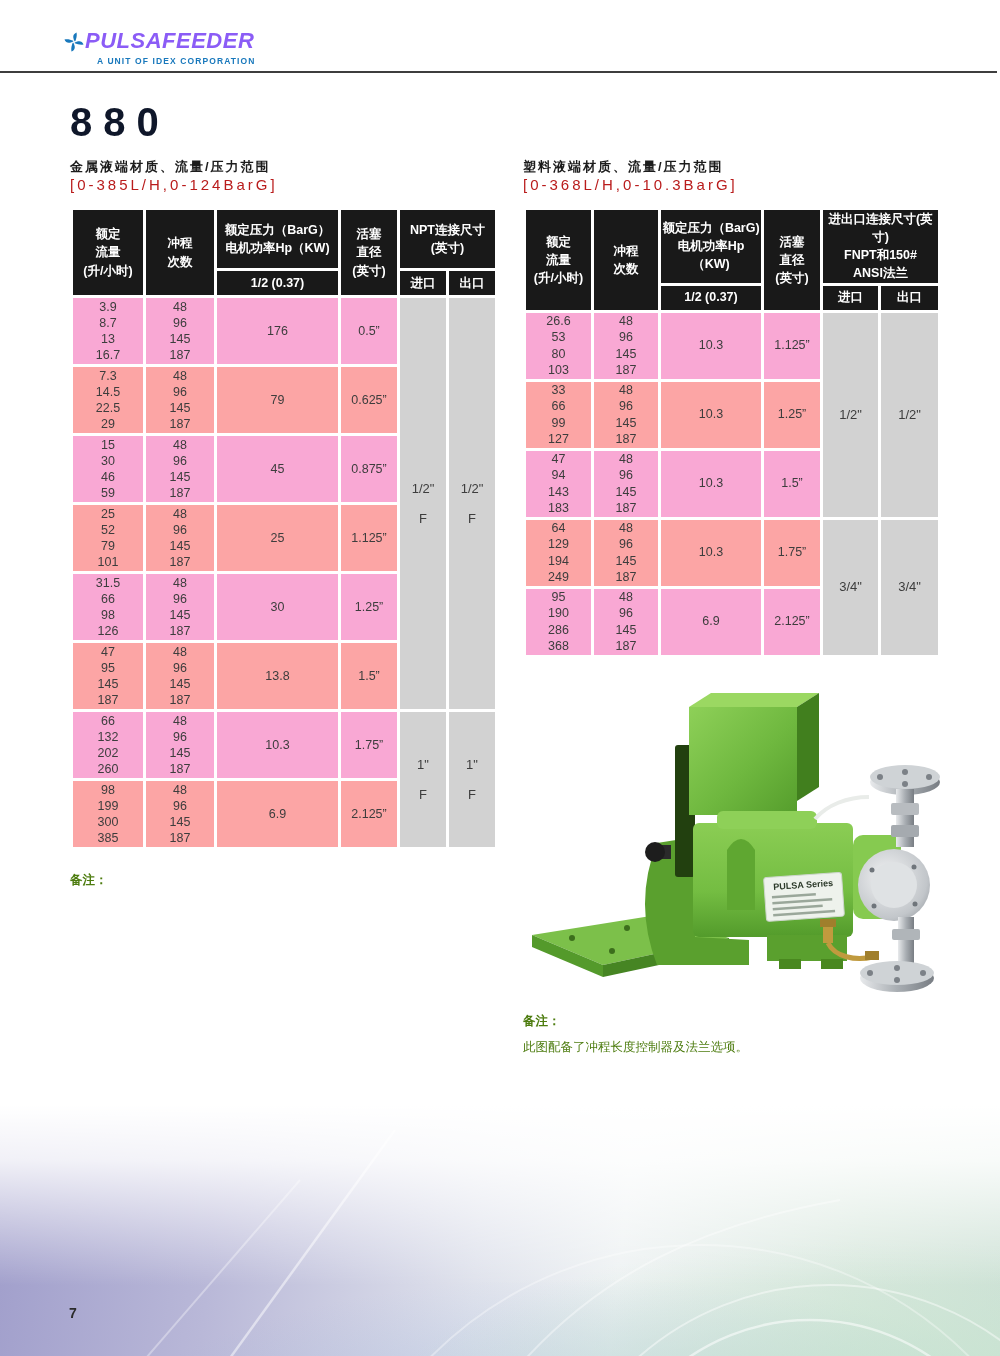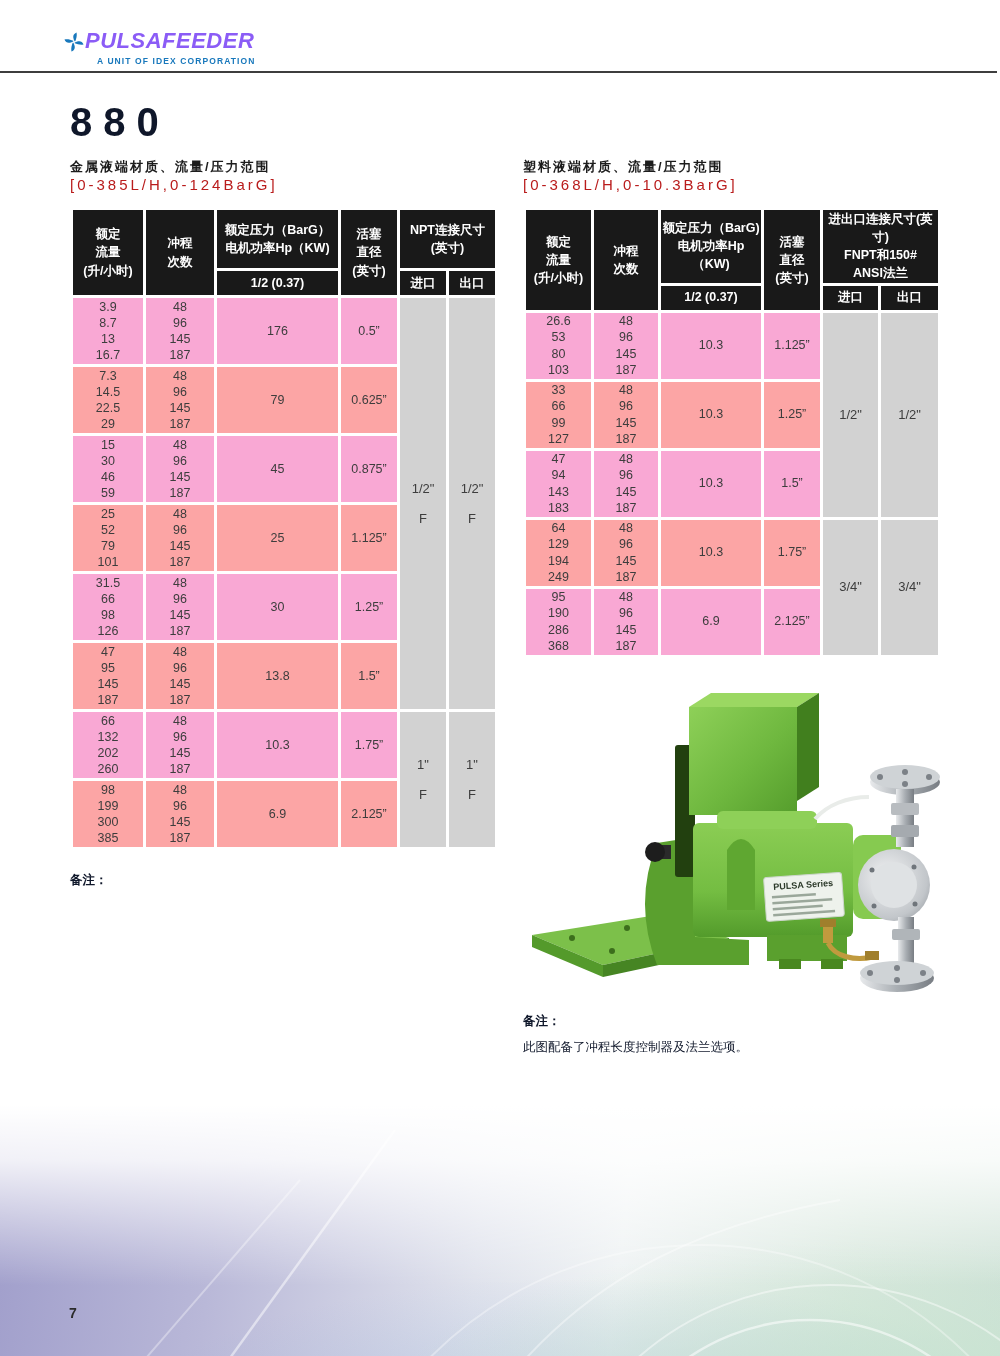--- a/index.html
+++ b/index.html
@@ -48,21 +48,21 @@
   }
   .hd { background:#191919; color:#ffffff; font-weight:bold; font-size:12.5px; line-height:1.45; }
   .hd-main { height:58px; }
   .hd-sub  { height:24px; font-size:12.5px; }
   .cell { font-size:12.5px; color:#3d3d3d; line-height:1.3; height:66px; }
   .blue { background:#f9a8d4; }
   .gray { background:#fca5a5; }
   .conn { background:#d2d2d2; font-size:13px; color:#3d3d3d; line-height:2.3; }
 
   
-  .note { margin-top:22px; font-size:12.5px; color:#0f172a; }
+  .note { margin-top:22px; font-size:12.5px; color:#4d7c0f; }
   .note .note-label { font-weight:bold; margin-bottom:8px; }
   .note .note-text  { line-height:1.5; }
 
   
   .figure { position:relative; width:440px; height:318px; margin-top:27px; margin-left:-6px; background:#fff; }
   .figure svg { display:block; width:100%; height:100%; }
   .fig-note { margin-top:10px; }
 
   
   .bottom-band {

